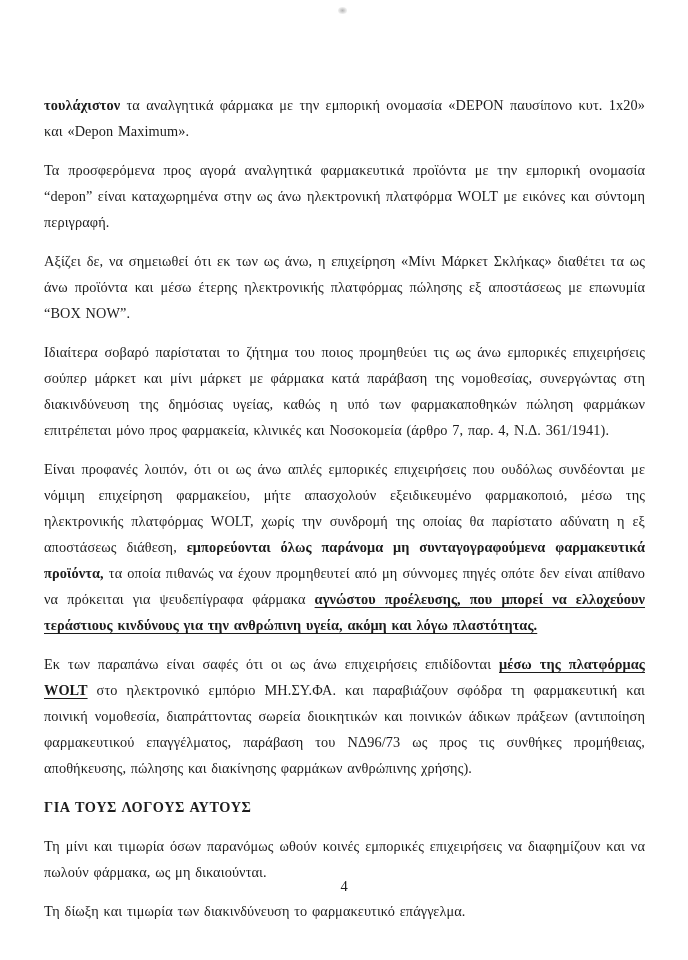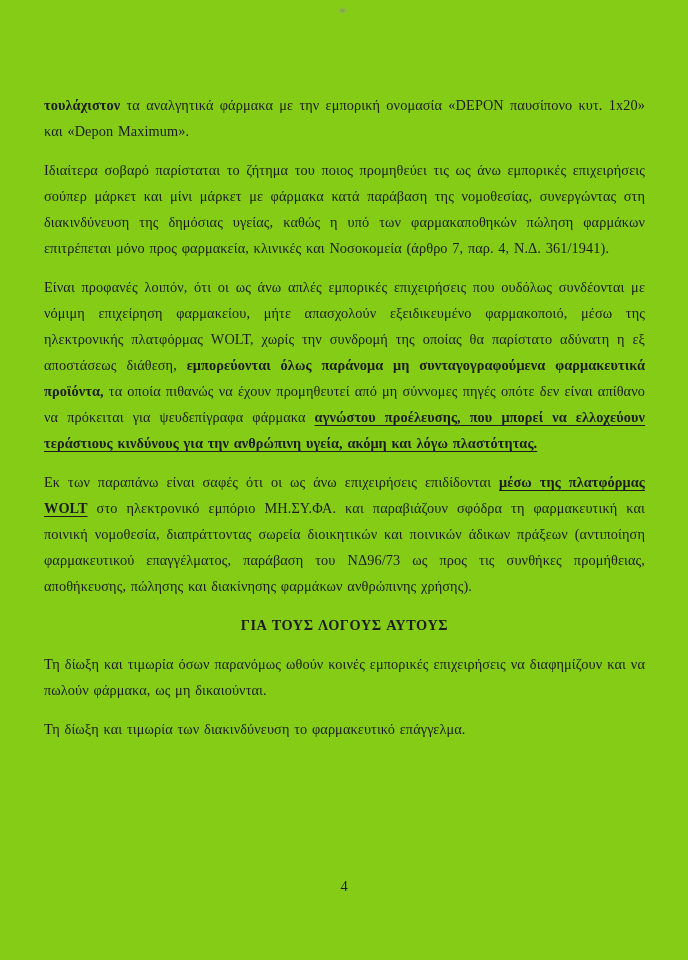--- a/index.html
+++ b/index.html
@@ -5,42 +5,41 @@
   html, body {
     margin: 0;
     padding: 0;
     background: #e8e8e8;
   }
   .page {
     position: relative;
     width: 688px;
     height: 960px;
     margin: 0 auto;
-    background: #84cc16;
+    background: #ffffff;
     overflow: hidden;
     font-family: "Liberation Serif", "DejaVu Serif", serif;
     color: #1c1c1c;
     -webkit-font-smoothing: antialiased;
   }
   .content {
     position: absolute;
     top: 92px;
     left: 44px;
     right: 43px;
   }
   .content p {
     margin: 0 0 13px 0;
     font-size: 14.3px;
     line-height: 26px;
     text-align: justify;
     letter-spacing: 0.1px;
     word-spacing: 1px;
   }
   .content p.heading {
-    text-align: center;
     font-weight: bold;
     letter-spacing: 0.6px;
     margin: 8px 0 13px 0;
   }
   .seg-normal { font-weight: normal; }
   .seg-bold   { font-weight: bold; }
   .seg-bold-underline {
     font-weight: bold;
     text-decoration: underline;
     text-underline-offset: 3px;
@@ -66,22 +65,24 @@
 </style>
 </head>
 <body>
 
 <div class="page">
   <div class="scan-speck"></div>
 
   <div class="content">
 
   <p><span class="seg-bold">τουλάχιστον</span><span class="seg-normal"> τα αναλγητικά φάρμακα με την εμπορική ονομασία «DEPON παυσίπονο κυτ. 1x20» και «Depon Maximum».</span></p>
+      <p><span class="seg-normal">Τα προσφερόμενα προς αγορά αναλγητικά φαρμακευτικά προϊόντα με την εμπορική ονομασία “depon” είναι καταχωρημένα στην ως άνω ηλεκτρονική πλατφόρμα WOLT με εικόνες και σύντομη περιγραφή.</span></p>
+      <p><span class="seg-normal">Αξίζει δε, να σημειωθεί ότι εκ των ως άνω, η επιχείρηση «Μίνι Μάρκετ Σκλήκας» διαθέτει τα ως άνω προϊόντα και μέσω έτερης ηλεκτρονικής πλατφόρμας πώλησης εξ αποστάσεως με επωνυμία “BOX NOW”.</span></p>
       <p><span class="seg-normal">Ιδιαίτερα σοβαρό παρίσταται το ζήτημα του ποιος προμηθεύει τις ως άνω εμπορικές επιχειρήσεις σούπερ μάρκετ και μίνι μάρκετ με φάρμακα κατά παράβαση της νομοθεσίας, συνεργώντας στη διακινδύνευση της δημόσιας υγείας, καθώς η υπό των φαρμακαποθηκών πώληση φαρμάκων επιτρέπεται μόνο προς φαρμακεία, κλινικές και Νοσοκομεία (άρθρο 7, παρ. 4, Ν.Δ. 361/1941).</span></p>
       <p><span class="seg-normal">Είναι προφανές λοιπόν, ότι οι ως άνω απλές εμπορικές  επιχειρήσεις που ουδόλως συνδέονται με νόμιμη επιχείρηση φαρμακείου, μήτε απασχολούν εξειδικευμένο φαρμακοποιό, μέσω της ηλεκτρονικής πλατφόρμας WOLT, χωρίς την συνδρομή της οποίας θα παρίστατο αδύνατη η εξ αποστάσεως διάθεση, </span><span class="seg-bold">εμπορεύονται όλως παράνομα μη συνταγογραφούμενα φαρμακευτικά προϊόντα,</span><span class="seg-normal"> τα οποία πιθανώς να έχουν προμηθευτεί από μη σύννομες πηγές οπότε δεν είναι απίθανο να πρόκειται για ψευδεπίγραφα φάρμακα </span><span class="seg-bold-underline">αγνώστου προέλευσης, που μπορεί να ελλοχεύουν τεράστιους κινδύνους για την ανθρώπινη υγεία, ακόμη και λόγω πλαστότητας.</span></p>
       <p><span class="seg-normal">Εκ των παραπάνω είναι σαφές ότι οι ως άνω επιχειρήσεις επιδίδονται </span><span class="seg-bold-underline">μέσω της πλατφόρμας WOLT</span><span class="seg-normal"> στο ηλεκτρονικό εμπόριο ΜΗ.ΣΥ.ΦΑ. και παραβιάζουν σφόδρα τη φαρμακευτική και ποινική νομοθεσία, διαπράττοντας σωρεία διοικητικών και ποινικών άδικων πράξεων (αντιποίηση φαρμακευτικού επαγγέλματος, παράβαση του ΝΔ96/73 ως προς τις συνθήκες προμήθειας, αποθήκευσης, πώλησης και διακίνησης φαρμάκων ανθρώπινης χρήσης).</span></p>
       <p class="heading"><span class="seg-bold">ΓΙΑ ΤΟΥΣ ΛΟΓΟΥΣ ΑΥΤΟΥΣ</span></p>
-      <p><span class="seg-normal">Τη δίωξη και τιμωρία όσων παρανόμως ωθούν κοινές εμπορικές επιχειρήσεις να διαφημίζουν και να πωλούν φάρμακα, ως μη δικαιούνται.</span></p>
+      <p><span class="seg-normal">Τη μίνι και τιμωρία όσων παρανόμως ωθούν κοινές εμπορικές επιχειρήσεις να διαφημίζουν και να πωλούν φάρμακα, ως μη δικαιούνται.</span></p>
       <p><span class="seg-normal">Τη δίωξη και τιμωρία των διακινδύνευση το φαρμακευτικό επάγγελμα.</span></p>
     </div>
 
   <div class="page-number">4</div>
 </div>
 
 </body></html>

